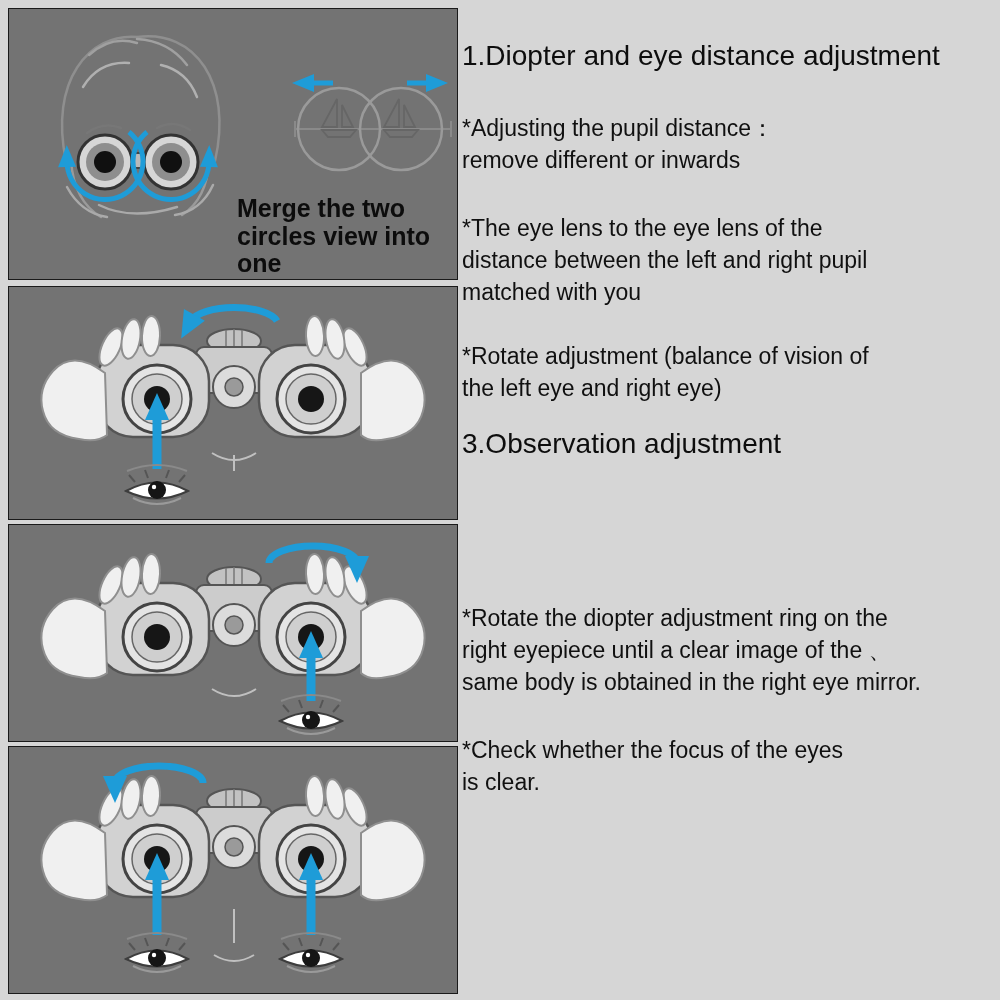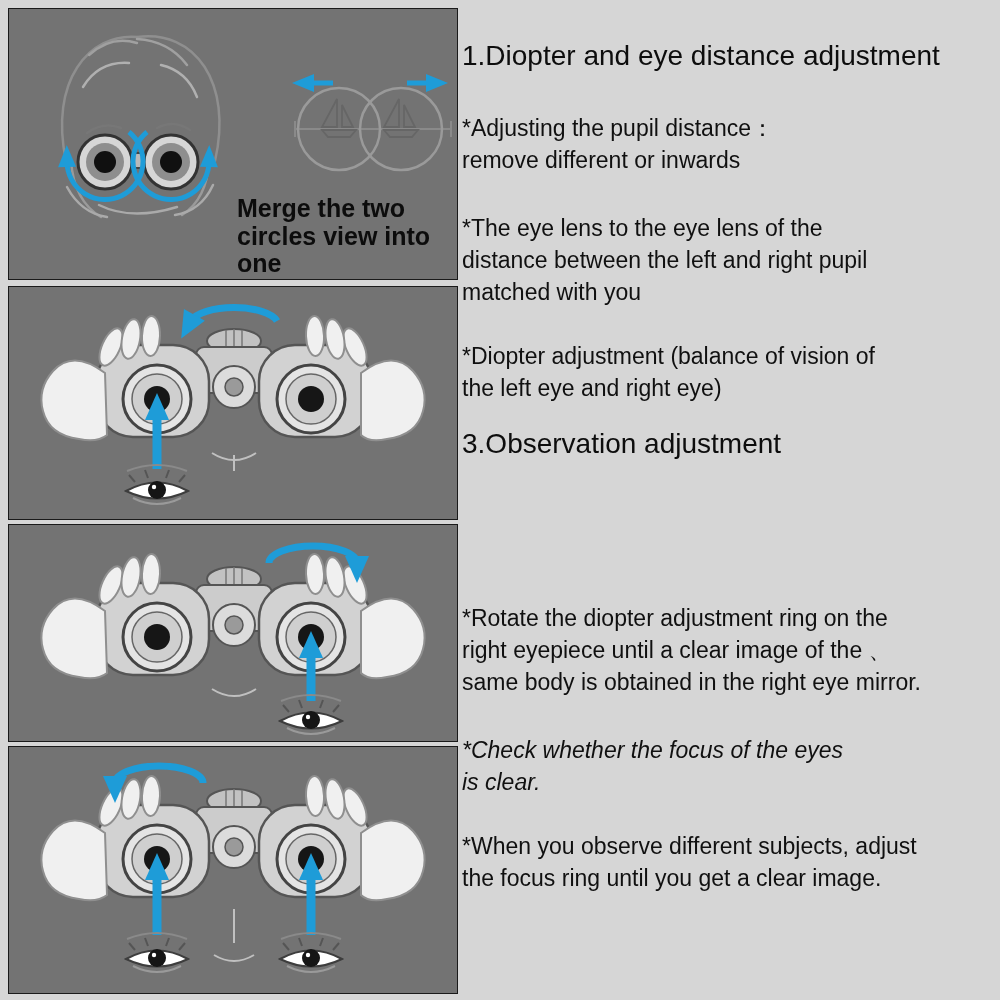--- a/index.html
+++ b/index.html
@@ -22,21 +22,21 @@
   .panel4{top:746px;height:248px;}
   .merge-caption{
     position:absolute;left:228px;top:186px;width:218px;
     font-size:25px;font-weight:bold;line-height:1.1;
     color:#0c0c0c;white-space:pre-line;
   }
   .instructions{position:absolute;left:462px;top:0;width:534px;height:1000px;}
   .sec{position:absolute;left:0;font-size:28px;color:#0d0d0d;}
   .item{position:absolute;left:0;font-size:23px;line-height:32px;color:#101010;white-space:pre-line;}
   .t1{top:40px;} .t2{top:112px;} .t3{top:212px;} .t4{top:340px;}
-  .t5{top:428px;} .t6{top:498px;} .t7{top:602px;} .t8{top:734px;font-style:italic;} .t9{top:830px;}
+  .t5{top:428px;} .t6{top:498px;} .t7{top:602px;} .t8{top:734px;} .t9{top:830px;}
   svg{display:block;}
 </style>
 </head>
 <body>
 
 <div class="sheet">
 
   <div class="panel panel1">
     <svg width="446" height="268" viewBox="0 0 446 268">
       <defs>
@@ -247,25 +247,23 @@
     </svg>
   </div>
 
   <div class="instructions">
     <div class="sec t1">1.Diopter and eye distance adjustment</div>
     <div class="item t2">*Adjusting the pupil distance：
 remove different or inwards</div>
     <div class="item t3">*The eye lens to the eye lens of the
 distance between the left and right pupil
 matched with you</div>
-    <div class="item t4">*Diopter adjustment (balance of vision of
+    <div class="item t4">*Rotate adjustment (balance of vision of
 the left eye and right eye)</div>
     <div class="sec t5">3.Observation adjustment</div>
     <div class="item t7">*Rotate the diopter adjustment ring on the
 right eyepiece until a clear image of the 、
 same body is obtained in the right eye mirror.</div>
     <div class="item t8">*Check whether the focus of the eyes
 is clear.</div>
-    <div class="item t9">*When you observe different subjects, adjust
-the focus ring until you get a clear image.</div>
   </div>
 
 </div>
 
 </body></html>

